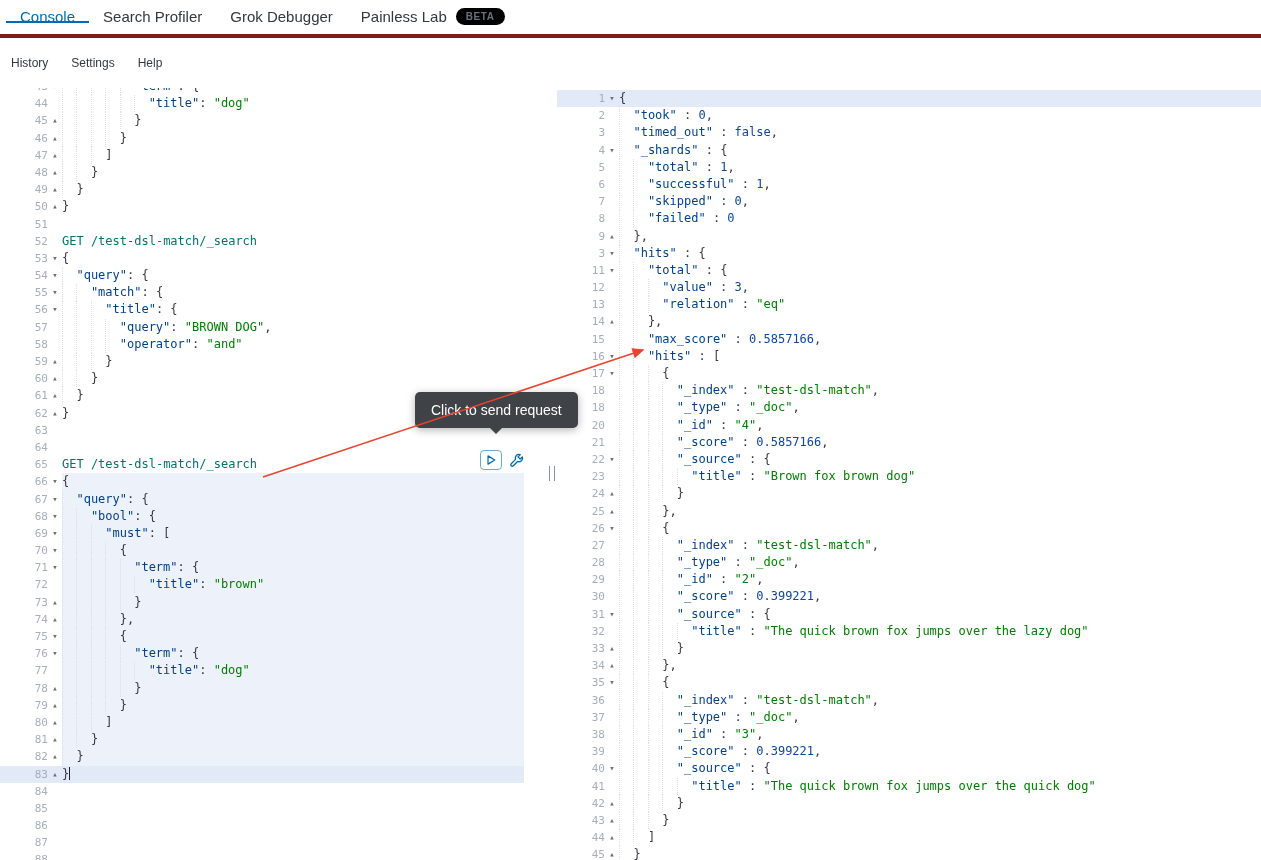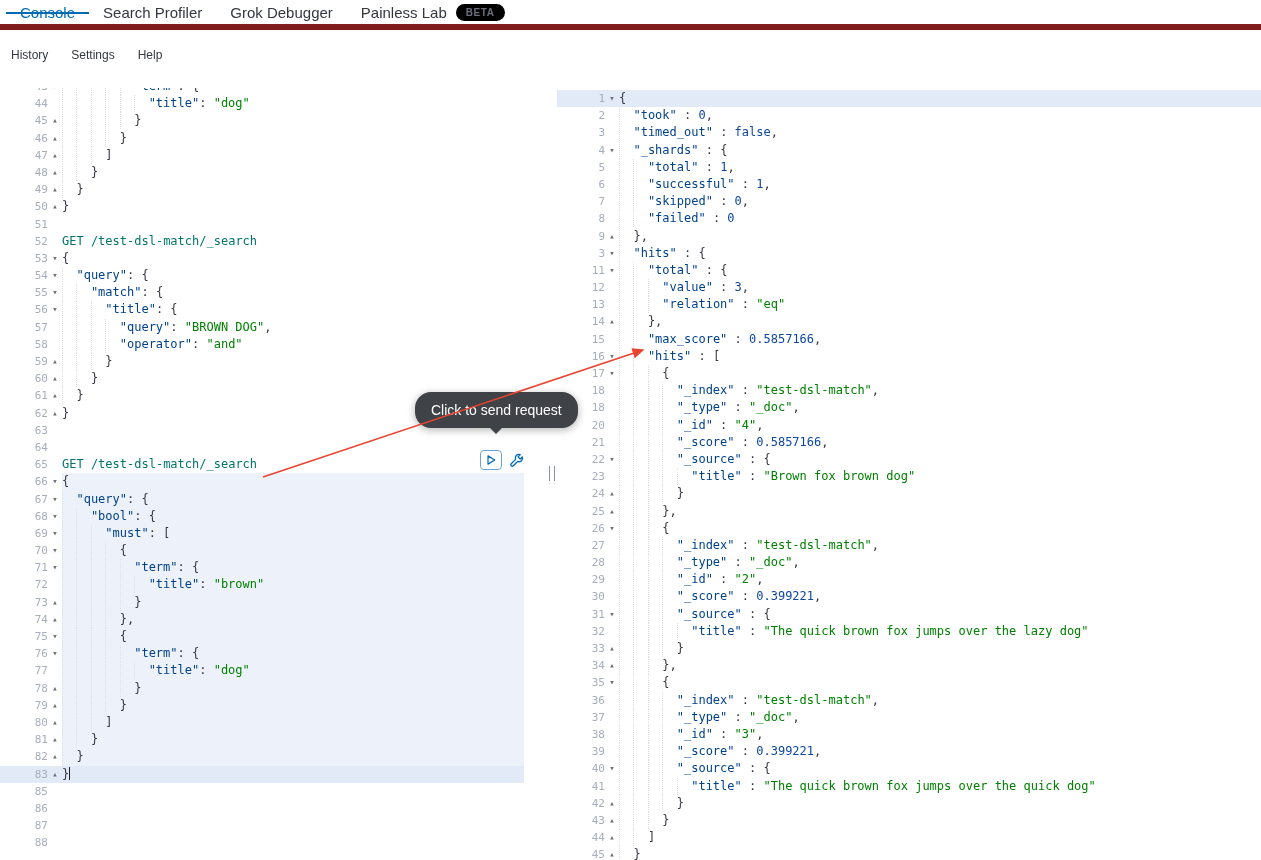--- a/index.html
+++ b/index.html
@@ -1,21 +1,21 @@
 <!DOCTYPE html>
 <html><head>
 <meta charset="utf-8">
 <style>
   html,body{margin:0;padding:0}
   body{
     width:1261px;height:860px;overflow:hidden;background:#fff;position:relative;
     font-family:"Liberation Sans",sans-serif;color:#343741;
   }
   
-  .tabbar{height:30px;border-bottom:6px solid #7f1d1d;display:flex;align-items:stretch;padding:12px 6px;box-sizing:border-box}
+  .tabbar{height:38px;border-bottom:4px solid #7f1d1d;display:flex;align-items:stretch;padding:12px 6px;box-sizing:border-box}
   .tab{display:flex;align-items:center;gap:9px;padding:0 14px;font-size:15px;color:#343741;cursor:pointer;border-bottom:2px solid transparent;margin-bottom:-1px}
   .tab.active{color:#006BB4;border-bottom-color:#006BB4}
   .badge{background:#000000;color:#69707D;font-size:10px;font-weight:700;letter-spacing:.6px;padding:3px 10px;border-radius:11px}
   
   .menubar{height:50px;display:flex;align-items:center;gap:23px;padding:0 11px;font-size:12px;color:#343741}
   .menubar span{cursor:pointer}
   
   .workspace{position:absolute;top:88px;left:0;right:0;bottom:0;display:flex}
   .pane{position:relative;overflow:hidden;font-family:"DejaVu Sans Mono",monospace;font-size:12px;line-height:17.2px;background:#fff}
   #left-pane{width:546px;flex:0 0 546px}
@@ -36,21 +36,21 @@
   .t-n,.t-b{color:#0D47A1}
   .t-p{color:#343741}
   .t-m{color:#00756C}
   .t-c{display:inline-block;width:1px;height:13px;background:#202124;vertical-align:-2px}
   .ig{display:inline-block;width:2ch;height:17px;border-left:1px dotted #D9DEE8;box-sizing:border-box;vertical-align:top}
   
   #send-controls{position:absolute;top:362px;right:20px;display:flex;gap:4px;align-items:center;z-index:5}
   #send-btn{width:22px;height:20px;border:1px solid #69A6D8;border-radius:4px;background:#fff;display:flex;align-items:center;justify-content:center;cursor:pointer;box-sizing:border-box}
   #wrench-btn{width:20px;height:20px;display:flex;align-items:center;justify-content:center;cursor:pointer}
   
-  #tooltip{position:absolute;left:415px;top:392px;height:36px;background:#3F4247;border-radius:16px;color:#fff;font-size:14px;display:flex;align-items:center;padding:0 16px;box-shadow:0 2px 8px rgba(0,0,0,.3);z-index:20;white-space:nowrap}
+  #tooltip{position:absolute;left:415px;top:392px;height:36px;background:#3F4247;border-radius:5px;color:#fff;font-size:14px;display:flex;align-items:center;padding:0 16px;box-shadow:0 2px 8px rgba(0,0,0,.3);z-index:20;white-space:nowrap}
   #tooltip::after{content:"";position:absolute;top:100%;left:50%;margin-left:-6px;border:6px solid transparent;border-top-color:#3F4247}
   
   #arrow-overlay{position:absolute;left:0;top:0;width:1261px;height:860px;pointer-events:none;z-index:30}
 </style>
 </head>
 <body>
 
 <nav class="tabbar" id="tabs">
     <div class="tab active">
       <span>Console</span>
@@ -358,20 +358,27 @@
         </div>
         <div class="row hlline">
           <div class="gut">
             <span class="num">83</span>
             <span class="fold">▴</span>
           </div>
           <div class="txt"><span class="t-p">}</span><span class="t-c"></span></div>
         </div>
         <div class="row">
           <div class="gut">
+            <span class="num">84</span>
+            <span class="fold"></span>
+          </div>
+          <div class="txt"></div>
+        </div>
+        <div class="row">
+          <div class="gut">
             <span class="num">85</span>
             <span class="fold"></span>
           </div>
           <div class="txt"></div>
         </div>
         <div class="row">
           <div class="gut">
             <span class="num">86</span>
             <span class="fold"></span>
           </div>

